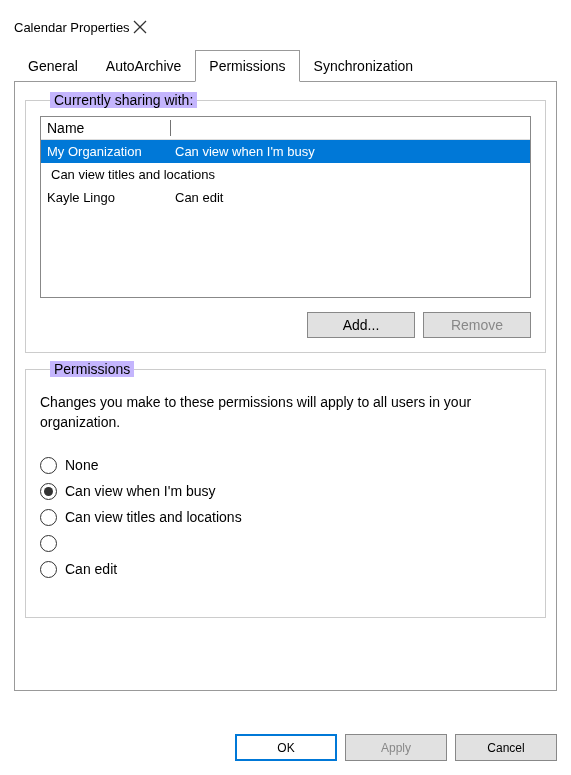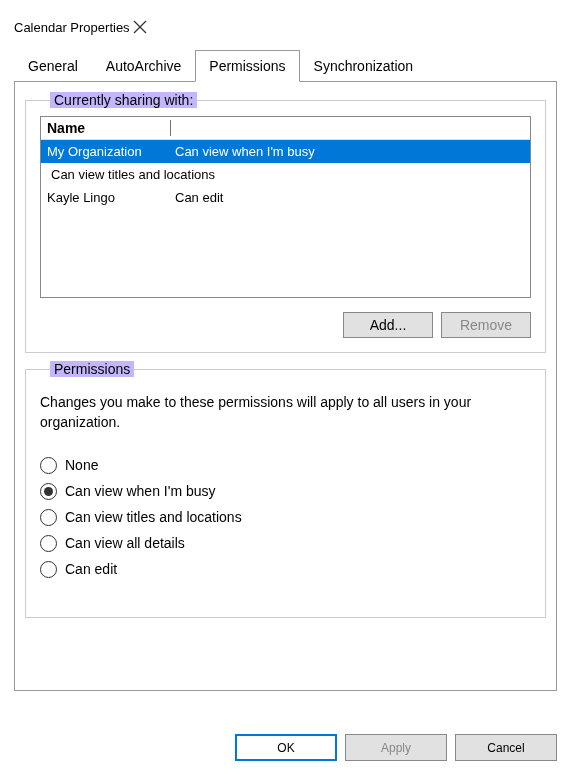--- a/index.html
+++ b/index.html
@@ -13,27 +13,27 @@
     .tab { padding: 7px 13px; border: 1px solid transparent; cursor: pointer; font-size: 14px; position: relative; }
     .tab.active { border: 1px solid #999; border-bottom: 1px solid #fff; background: #fff; z-index: 2; }
     .tab-body { margin: 0 14px 14px 14px; border: 1px solid #999; margin-top: -1px; padding: 8px 10px 40px 10px; position: relative; z-index: 1; min-height: 610px; }
     
     .group { border: 1px solid #ccc; margin-top: 10px; padding: 10px 14px 14px 14px; position: relative; }
     .group-label { position: absolute; top: -9px; left: 24px; background: #c4b5fd; padding: 0 4px; font-size: 14px; }
     
     .sharing-list { border: 1px solid #888; height: 182px; overflow: auto; margin-top: 5px; }
     .list-header, .list-row { display: flex; height: 23px; align-items: center; padding-left: 6px; }
     .list-header { border-bottom: 1px solid #ddd; font-size: 14px; }
-    .list-header > div { border-right: 1px solid #737373; font-weight: bold; }
+    .list-header > div { border-right: 1px solid #737373; }
     .list-row.selected { background: #0078d7; color: #fff; }
     .col-name { width: 124px; }
     .col-perm { flex: 1; padding-left: 4px; }
     
     .btn-row { display: flex; justify-content: flex-end; gap: 8px; margin-top: 14px; }
-    .btn { width: 90px; height: 26px; border: 1px solid #888; background: #e1e1e1; cursor: pointer; font-size: 14px; font-family: inherit; display: flex; align-items: center; justify-content: center; }
+    .btn { width: 108px; height: 26px; border: 1px solid #888; background: #e1e1e1; cursor: pointer; font-size: 14px; font-family: inherit; display: flex; align-items: center; justify-content: center; }
     .btn.disabled { color: #888; cursor: default; }
     
     .perm-desc { margin: 12px 0 24px 0; line-height: 1.45; font-size: 14px; }
     
     .radio-row { display: flex; align-items: center; margin: 9px 0; cursor: pointer; }
     .radio-circle { width: 17px; height: 17px; border: 1.5px solid #333; border-radius: 50%; margin-right: 8px; display: flex; align-items: center; justify-content: center; }
     .radio-dot { width: 9px; height: 9px; background: #333; border-radius: 50%; display: none; }
     .radio-row.selected .radio-dot { display: block; }
     .radio-label { font-size: 14px; }
     
@@ -103,21 +103,20 @@
           <span class="radio-dot"></span>
         </span>
       <span class="radio-label">Can view when I'm busy</span>
     </div>
     <div class="radio-row">
       <span class="radio-circle"></span>
       <span class="radio-label">Can view titles and locations</span>
     </div>
     <div class="radio-row">
       <span class="radio-circle"></span>
-      <span class="radio-label">Can view all details</span>
     </div>
     <div class="radio-row">
       <span class="radio-circle"></span>
       <span class="radio-label">Can edit</span>
     </div>
   </div>
 
 </div>
 
 <div class="dialog-buttons">

